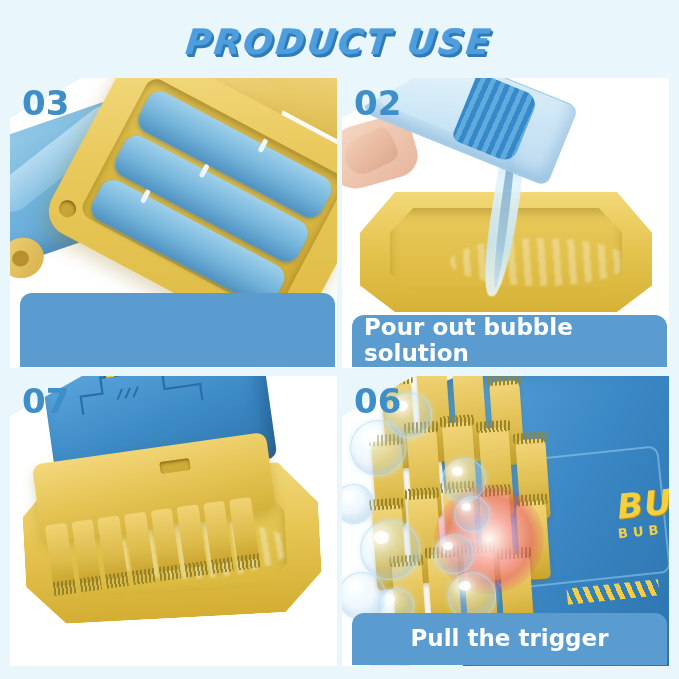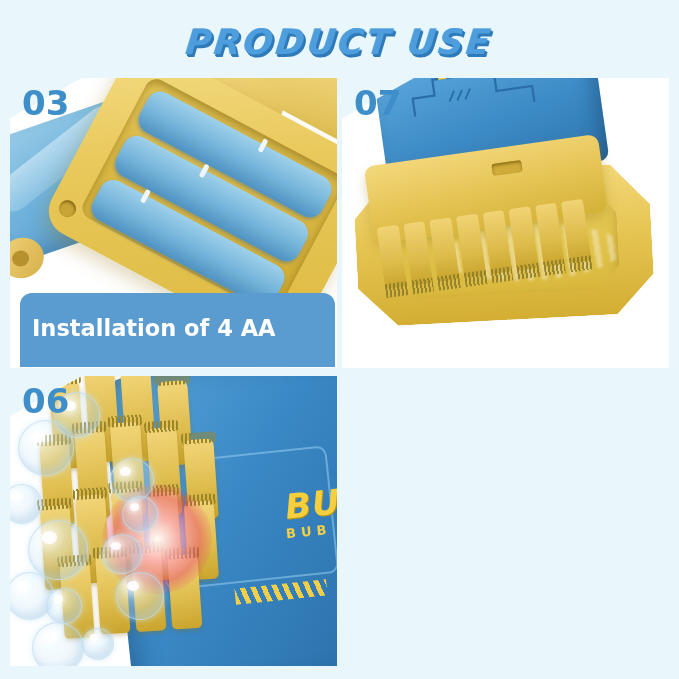--- a/index.html
+++ b/index.html
@@ -444,25 +444,53 @@
 
           <div class="p1-screw" style="right:8px; bottom:14px;"></div>
           <div class="p1-screw" style="left:10px; bottom:16px;"></div>
         </div>
       </div>
 
       <div class="step-number">03</div>
 
       <div class="caption two-line">
         <span>
-          <span>Installation of 4 AA</span><br>
+          <br>
         </span>
       </div>
     </div>
 
+    <div class="panel">
+      <div class="photo">
+        <div class="p2-bg"></div>
+
+        <div class="p2-tray">
+          <div class="p2-tray-inner">
+            <div class="p2-ripple"></div>
+          </div>
+        </div>
+
+        <div class="p2-stream"></div>
+        <div class="p2-stream2"></div>
+
+        <div class="p2-hand"></div>
+        <div class="p2-thumb"></div>
+
+        <div class="p2-bottle">
+          <div class="p2-bottle-body"></div>
+        </div>
+        <div class="p2-neck"></div>
+      </div>
+
+      <div class="step-number">02</div>
+
+      <div class="caption one-line">
+        <span>Pour out bubble solution</span>
+      </div>
+    </div>
 
     <div class="panel">
       <div class="photo">
         <div class="p3-bg"></div>
 
         <div class="p3-tray">
           <div class="p3-tray-inner">
             <div class="p3-ripple"></div>
           </div>
         </div>
@@ -540,16 +568,19 @@
         <div class="bubble" style="left:22px;  top:246px; width:50px; height:50px;"></div>
         <div class="bubble" style="left:72px;  top:252px; width:30px; height:30px;"></div>
         <div class="bubble" style="left:100px; top:82px;  width:42px; height:42px;"></div>
         <div class="bubble" style="left:112px; top:120px; width:34px; height:34px;"></div>
         <div class="bubble" style="left:92px;  top:158px; width:38px; height:38px;"></div>
         <div class="bubble" style="left:106px; top:196px; width:46px; height:46px;"></div>
       </div>
 
       <div class="step-number">06</div>
 
+      <div class="caption one-line centered">
+        <span>Pull the trigger</span>
+      </div>
     </div>
 
   </div>
 </div>
 
 </body></html>

